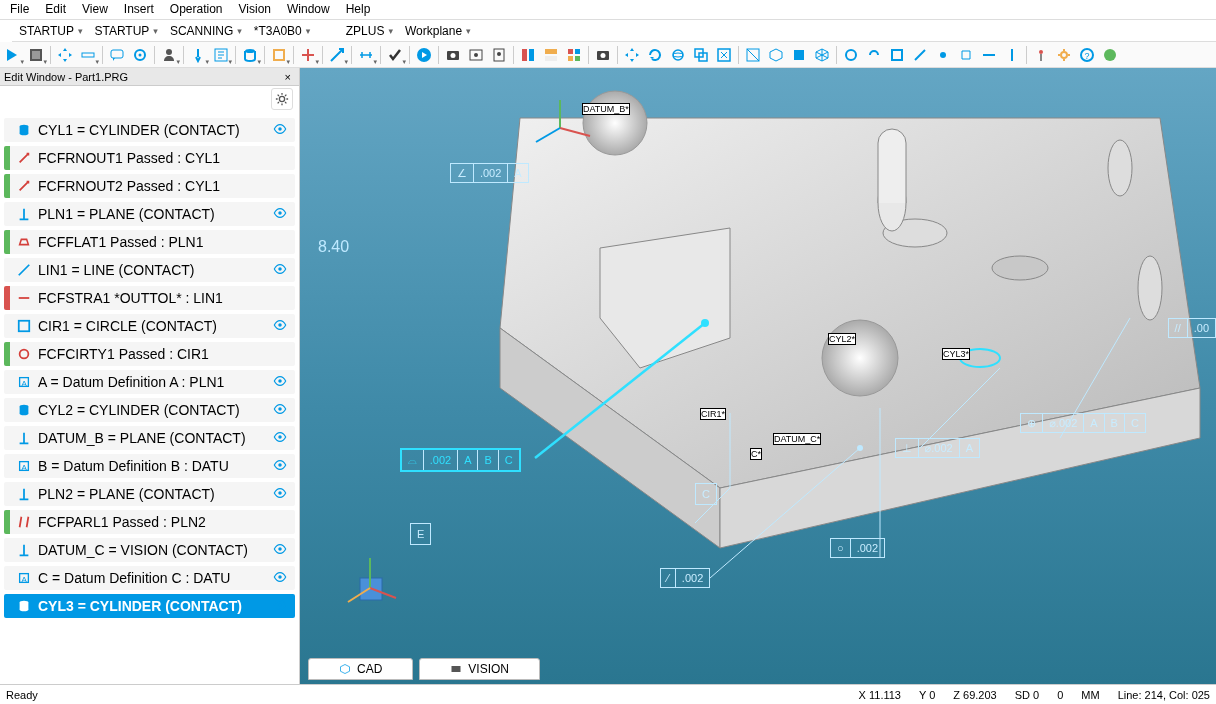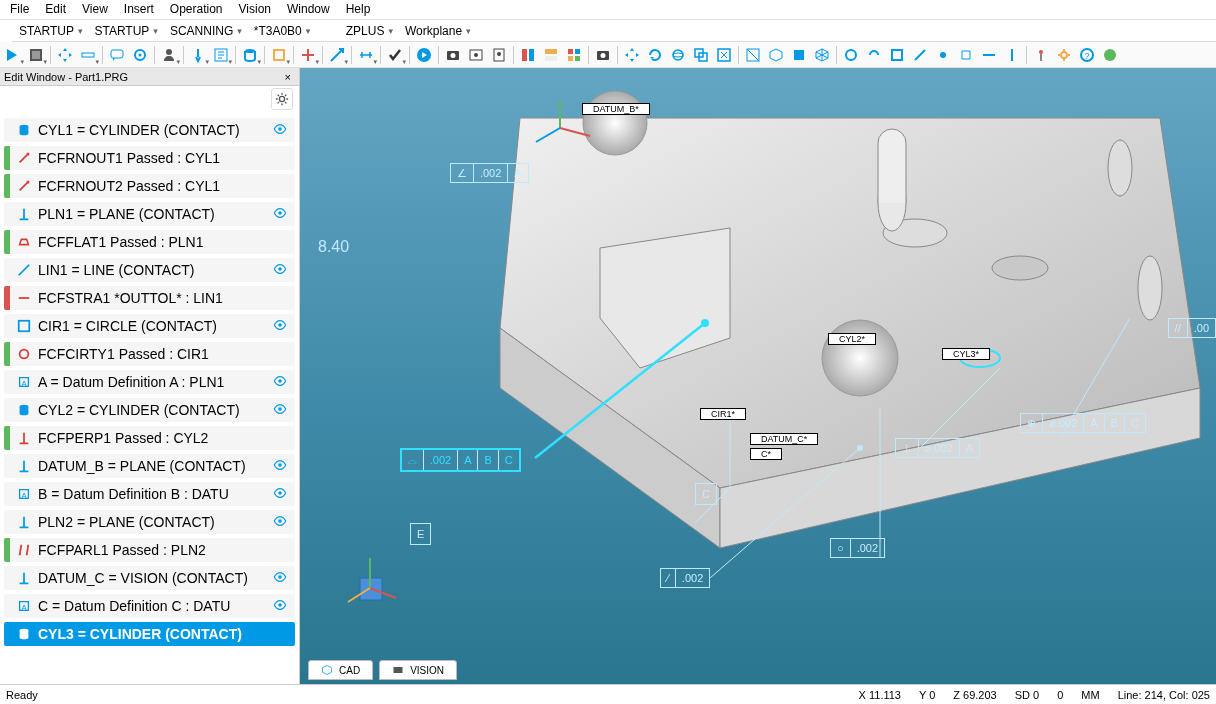--- a/index.html
+++ b/index.html
@@ -41,23 +41,23 @@
 .eye { width: 18px; text-align: center; color: #0099e5; cursor: pointer; }
 .eye svg { width: 14px; height: 14px; }
 
 
 .viewport { flex: 1; position: relative; background: linear-gradient(180deg,#64a6c4 0%, #3f8aa8 55%, #2a7690 100%); overflow: hidden; }
 .viewport .annot { position: absolute; color: #bfe9ff; font-size: 13px; font-family: Arial; }
 .fcf { position: absolute; border: 1px solid #bfe9ff; color: #c8ecff; font-size: 11px; display: flex; height: 20px; }
 .fcf .cell { border-right: 1px solid #bfe9ff; padding: 0 6px; display: flex; align-items: center; }
 .fcf .cell:last-child { border-right: none; }
 .fcf.bright { border-color: #2fe0ff; color: #2fe0ff; border-width: 2px; }
-.lbltag { position: absolute; background: #fff; border: 1px solid #000; font-size: 9px; padding: 0 10px; color: #000; }
+.lbltag { position: absolute; background: #fff; border: 1px solid #000; font-size: 9px; padding: 0 0; color: #000; }
 .tabbar { position: absolute; left: 8px; bottom: 4px; display: flex; gap: 6px; }
-.tabbar .tab { background: #fff; border: 1px solid #bbb; border-radius: 3px 3px 0 0; padding: 3px 12px; font-size: 10px; display: flex; align-items: center; gap: 6px; cursor: pointer; }
+.tabbar .tab { background: #fff; border: 1px solid #bbb; border-radius: 3px 3px 0 0; padding: 3px 30px; font-size: 12px; display: flex; align-items: center; gap: 6px; cursor: pointer; }
 
 
 .statusbar { height: 20px; border-top: 1px solid #ccc; display: flex; align-items: center; font-size: 11px; padding: 0 6px; gap: 18px; }
 .statusbar .spacer { flex: 1; }
 
 
 .panel-body::-webkit-scrollbar { width: 12px; }
 .panel-body::-webkit-scrollbar-thumb { background: #c8c8c8; border-radius: 6px; }
 </style>
 </head>
@@ -513,29 +513,20 @@
                 <ellipse cx="8" cy="4" rx="5" ry="2" fill="#0099e5"></ellipse>
                 <rect x="3" y="4" width="10" height="8" fill="#0099e5"></rect>
                 <ellipse cx="8" cy="12" rx="5" ry="2" fill="#0099e5"></ellipse>
               </svg>
             </div>
             <div class="label">CYL2 = CYLINDER (CONTACT)</div>
             <div class="eye"><svg viewBox="0 0 16 16">
                 <path d="M8 3C4 3 1.5 8 1.5 8S4 13 8 13s6.5-5 6.5-5S12 3 8 3z" fill="none" stroke="#0099e5" stroke-width="1.3"></path>
                 <circle cx="8" cy="8" r="2" fill="#0099e5"></circle>
               </svg></div>
-          </div>
-          <div class="node">
-            <div class="bar green"></div>
-            <div class="nicon">
-              <svg width="14" height="14" viewBox="0 0 16 16">
-                <path d="M8 2v12M3 14h10" stroke="#d43f3a" stroke-width="2"></path>
-              </svg>
-            </div>
-            <div class="label">FCFPERP1 Passed : CYL2</div>
           </div>
           <div class="node">
             <div class="bar none"></div>
             <div class="nicon">
               <svg width="14" height="14" viewBox="0 0 16 16">
                 <path d="M8 2v12M3 14h10" stroke="#0099e5" stroke-width="2"></path>
               </svg>
             </div>
             <div class="label">DATUM_B = PLANE (CONTACT)</div>
             <div class="eye"><svg viewBox="0 0 16 16">
@@ -729,21 +720,21 @@
       <div class="cell">//</div>
       <div class="cell">.00</div>
     </div>
 
     <div class="fcf" style="left:395px;top:415px;height:22px">
       <div class="cell">C</div>
     </div>
 
     <div class="lbltag" style="left:282px;top:35px">DATUM_B*</div>
     <div class="lbltag" style="left:400px;top:340px">CIR1*</div>
-    <div class="lbltag" style="left:450px;top:365px">DATUM_C*</div>
+    <div class="lbltag" style="left:473px;top:365px">DATUM_C*</div>
     <div class="lbltag" style="left:450px;top:380px">C*</div>
     <div class="lbltag" style="left:528px;top:265px">CYL2*</div>
     <div class="lbltag" style="left:642px;top:280px">CYL3*</div>
 
     <div class="tabbar">
       <div class="tab">
         <svg width="12" height="12" viewBox="0 0 16 16">
             <path d="M8 2l6 3v6l-6 3-6-3V5z" fill="none" stroke="#0099e5"></path>
           </svg>
         <span>CAD</span>

